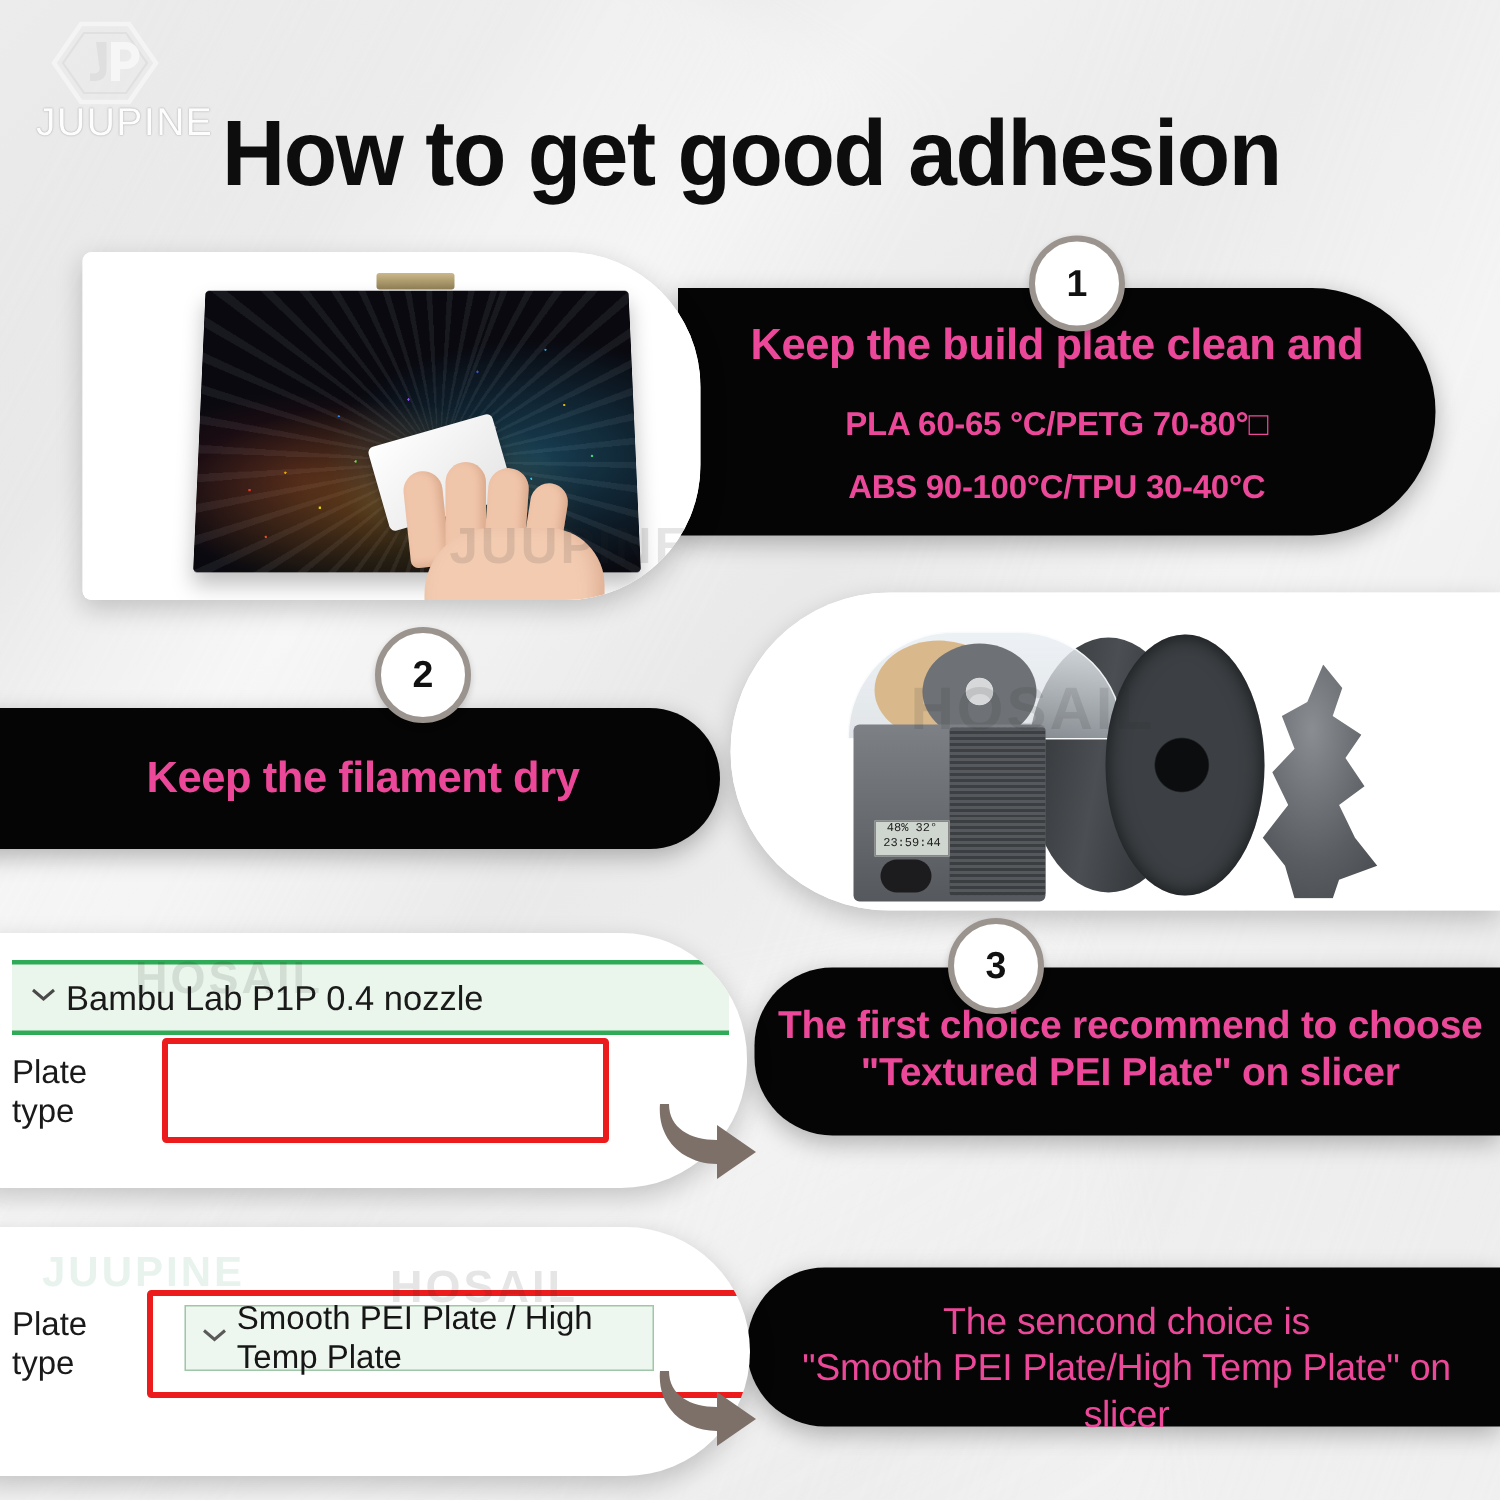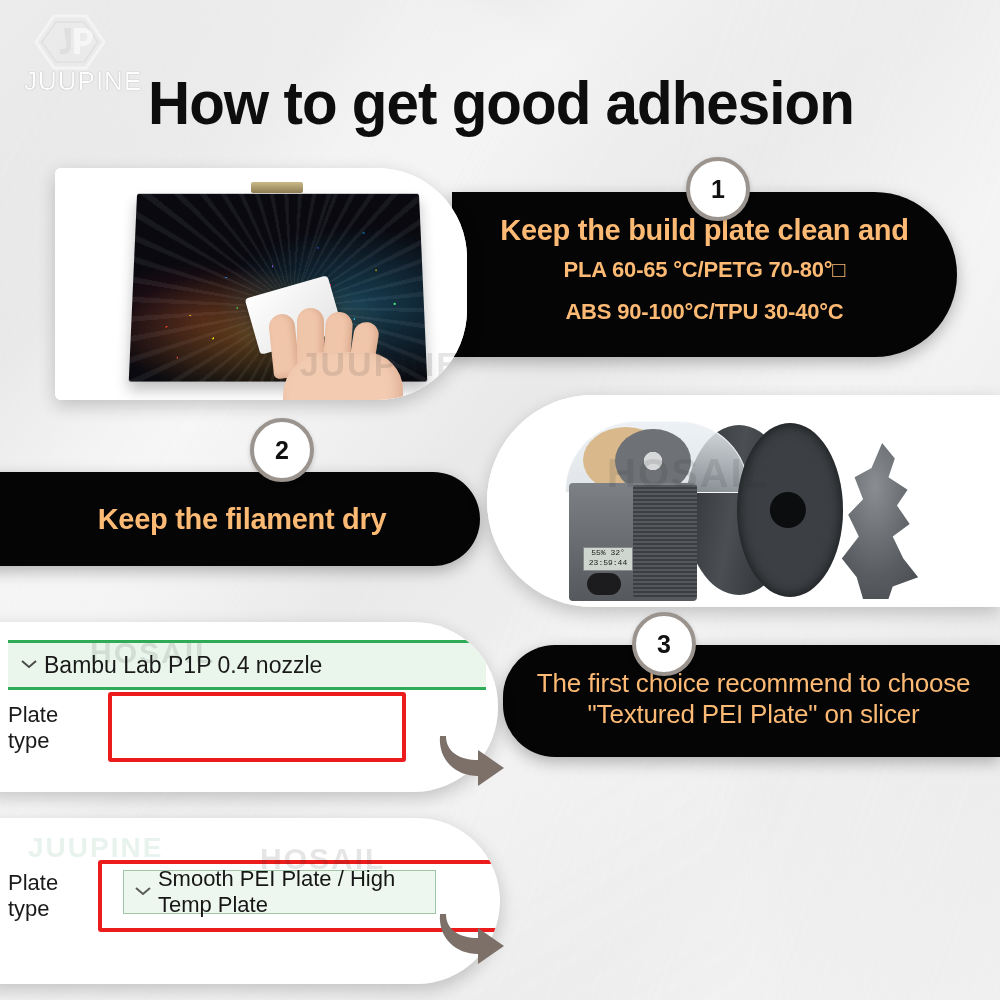--- a/index.html
+++ b/index.html
@@ -40,21 +40,21 @@
   #headline{
     position:absolute;left:148px;top:72px;width:830px;
     font-size:62px;line-height:62px;font-weight:bold;color:#0d0d0d;
     letter-spacing:-1px;white-space:nowrap;
     transform:scaleX(.94);transform-origin:left center;
     font-family:"Liberation Sans Narrow","Liberation Sans",sans-serif;
   }
 
   
   .blackpanel{
-    position:absolute;background:#050505;color:#fdba74;
+    position:absolute;background:#050505;color:#ec4899;
     box-shadow:0 5px 16px rgba(0,0,0,.28);
   }
   .photo-card{
     position:absolute;background:#fff;overflow:hidden;
     box-shadow:0 6px 18px rgba(0,0,0,.20);
   }
   .stepnum{
     position:absolute;width:56px;height:56px;border-radius:50%;
     background:#fff;border:4px solid #9b948e;
     display:flex;align-items:center;justify-content:center;
@@ -64,21 +64,21 @@
 
   
   #panel1{left:452px;top:192px;width:505px;height:165px;border-radius:0 84px 84px 0;}
   #panel1 .ln1,#panel1 .ln2{
     text-align:center;font-size:29px;font-weight:bold;line-height:33px;
     letter-spacing:-.3px;
   }
   #panel1 .ln1{margin-top:22px;}
   #panel1 .sub{
     text-align:center;font-size:22px;font-weight:bold;line-height:27px;
-    margin-top:9px;letter-spacing:-.2px;
+    margin-top:22px;letter-spacing:-.2px;
   }
   #card1{left:55px;top:168px;width:412px;height:232px;border-radius:6px 90px 90px 6px;z-index:20;}
 
   
   .plate-wrap{position:absolute;inset:0;background:#fff;}
   .plate{
     position:absolute;left:78px;top:22px;width:290px;height:190px;
     background:#0b0b10;border-radius:3px;
     transform:perspective(520px) rotateX(9deg);
     box-shadow:0 8px 14px rgba(0,0,0,.25);overflow:hidden;
@@ -132,21 +132,21 @@
   .bigspool-face{position:absolute;left:250px;top:28px;width:106px;height:174px;border-radius:50%;
     background:radial-gradient(circle at 48% 50%,#0c0d0e 0 17%,#3c4044 18% 86%,#2a2d30 100%);
     box-shadow:inset 0 0 14px rgba(0,0,0,.7);}
   .mini{position:absolute;left:340px;top:48px;width:106px;height:156px;
     background:radial-gradient(ellipse at 45% 28%,#8a8e92,#5a5e62 55%,#3d4044 100%);
     clip-path:polygon(52% 0%,64% 10%,58% 22%,76% 30%,66% 40%,78% 52%,62% 60%,72% 74%,86% 86%,62% 92%,58% 100%,34% 100%,28% 86%,14% 74%,30% 60%,20% 46%,34% 36%,26% 22%,42% 16%);}
 
   
   #panel3{left:503px;top:645px;width:497px;height:112px;border-radius:52px 0 0 52px;}
   #panel3 .t{
-    text-align:center;font-size:26px;line-height:31px;font-weight:400;
+    text-align:center;font-size:26px;line-height:31px;font-weight:700;
     padding:23px 10px 0 14px;letter-spacing:-.2px;
   }
   #card3{left:-30px;top:622px;width:528px;height:170px;border-radius:30px 84px 84px 30px;z-index:20;
     background:#fff;}
   
   #panel4{left:498px;top:845px;width:502px;height:106px;border-radius:52px 0 0 52px;}
   #panel4 .t{
     text-align:center;font-size:25px;line-height:31px;font-weight:400;
     padding:21px 6px 0 10px;letter-spacing:-.2px;
   }
@@ -255,21 +255,21 @@
 
   <div class="photo-card" id="card2">
     <div class="dryer-wrap">
       <div class="bigspool"></div>
       <div class="dryer-lid"></div>
       <div class="spool-tan"></div>
       <div class="spool-grey"></div>
       <div class="dryer-body"></div>
       <div class="dryer-mesh"></div>
       <div class="lcd">
-        <div>55% 32°</div>
+        <div>48% 32°</div>
         <div>23:59:44</div>
       </div>
       <div class="knob"></div>
       <div class="bigspool-face"></div>
       <div class="mini"></div>
       <div class="wm" style="left:120px;top:56px;">
         <div class="wm-text wm-dark" style="font-size:40px">HOSAIL</div>
       </div>
     </div>
   </div>
@@ -309,20 +309,26 @@
   <div class="cursor-arrow" style="left:428px;top:730px;">
     <svg width="80" height="64" viewBox="0 0 80 64">
       <path d="M68 6 C70 30 52 46 30 46 L30 56 L4 38 L30 20 L30 30 C48 30 62 22 62 6 Z" fill="#7d7068" transform="scale(-1,1) translate(-80,0)"></path>
     </svg>
   </div>
 
   <div class="stepnum" style="left:632px;top:612px;">
     <span>3</span>
   </div>
 
+  <div class="blackpanel" id="panel4">
+    <div class="t">
+      <div>The sencond choice is</div>
+      <div>"Smooth PEI Plate/High Temp Plate" on slicer</div>
+    </div>
+  </div>
 
   <div class="photo-card" id="card4">
     <div class="wm" style="left:58px;top:14px;">
       <div class="wm-text" style="font-size:28px;color:rgba(120,190,150,.18)">JUUPINE</div>
     </div>
     <div class="wm" style="left:290px;top:24px;">
       <div class="wm-text wm-dark" style="font-size:30px">HOSAIL</div>
     </div>
     <div class="slicer" style="top:0;">
       <div class="sl-row" style="left:0;top:52px;">

